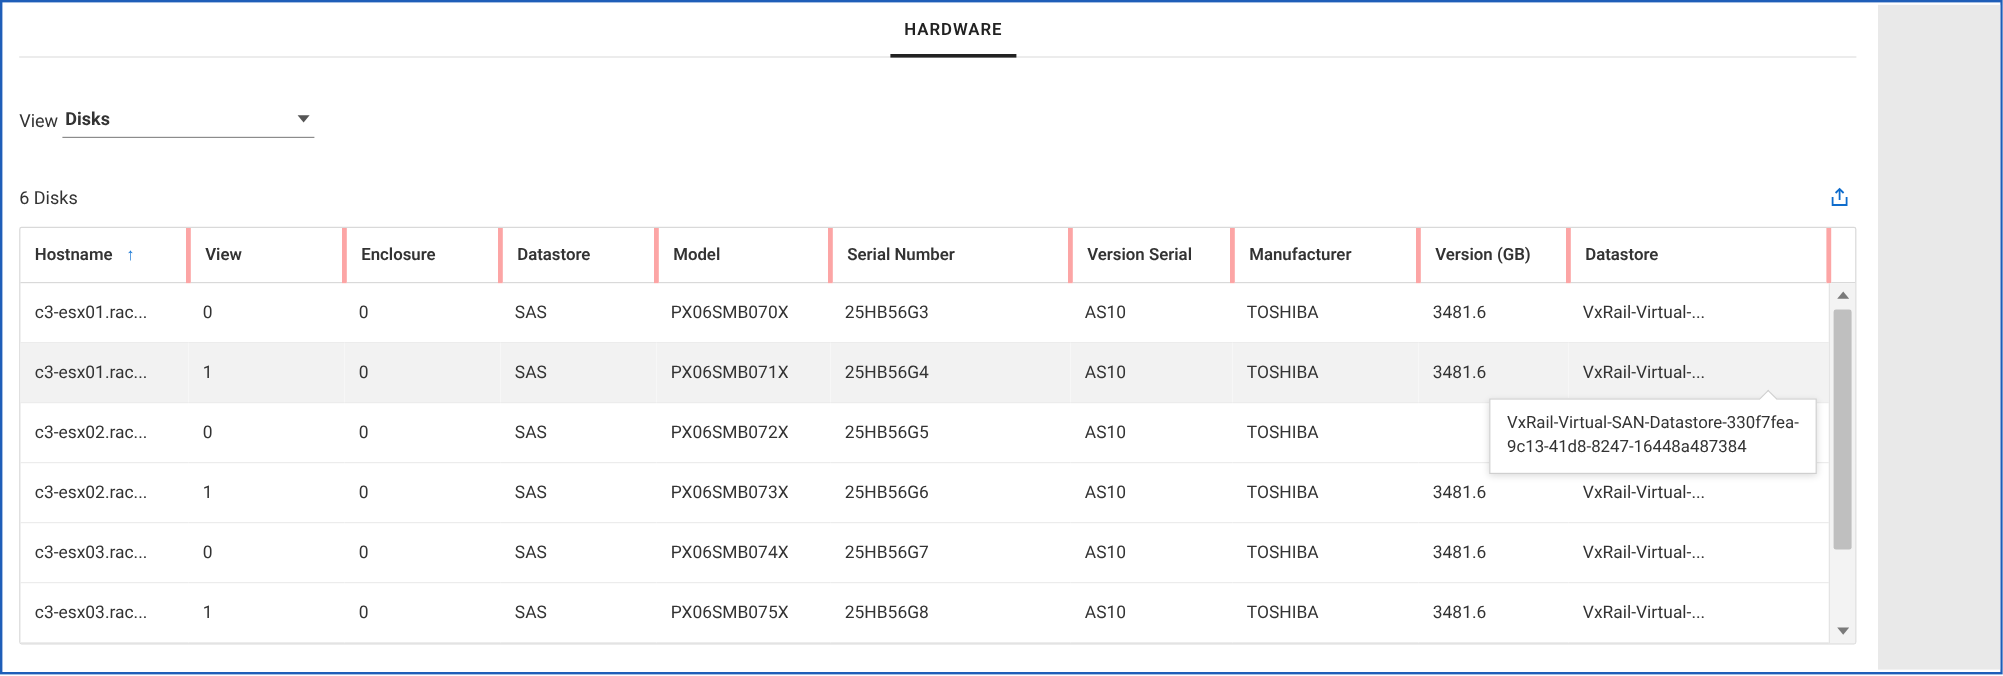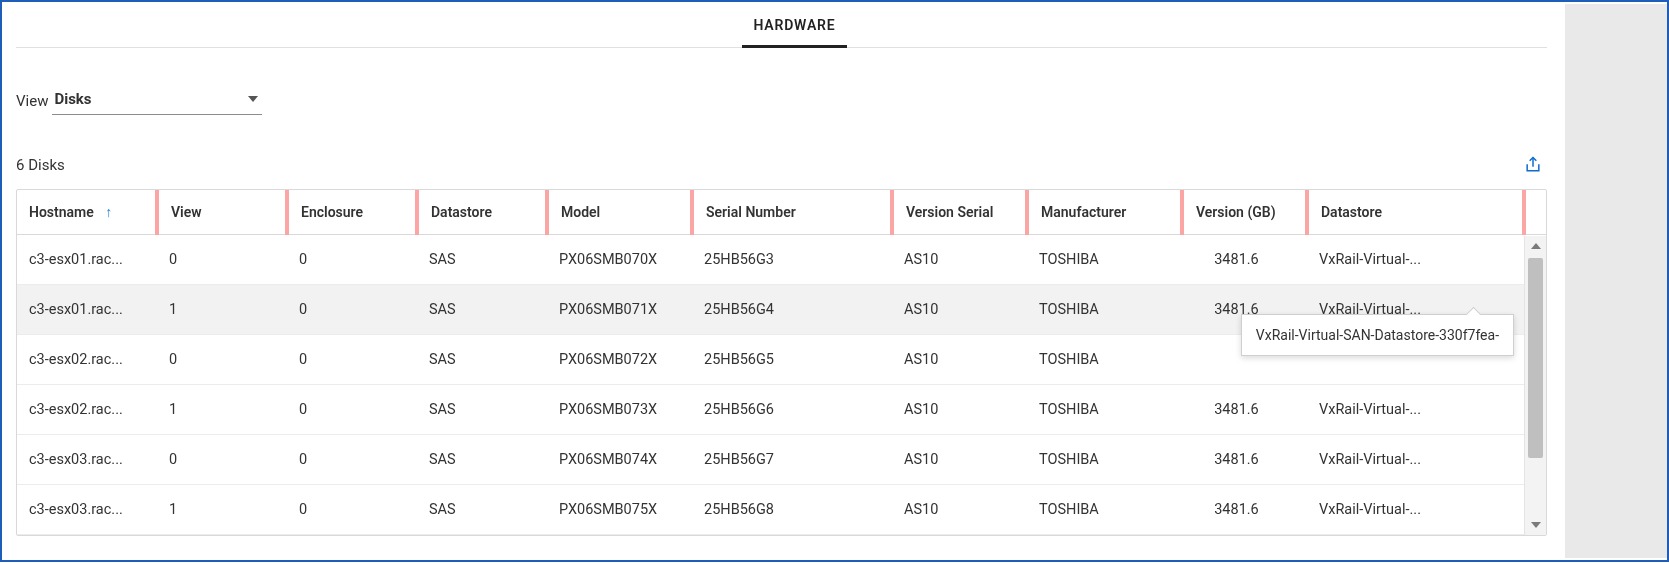--- a/index.html
+++ b/index.html
@@ -30,21 +30,21 @@
   .export-btn svg { width: 20px; height: 20px; stroke: #0e6ccc; fill: none; stroke-width: 1.8; }
 
   
   .table-wrap { margin-top: 14px; border: 1px solid #d9d9d9; border-radius: 2px; position: relative; background: #fff; }
   .tbl { width: 100%; border-collapse: collapse; table-layout: fixed; }
   .tbl thead th { text-align: left; font-size: 14px; font-weight: 600; color: #333; padding: 14px 12px; border-bottom: 1px solid #d9d9d9; border-right: 4px solid #fca5a5; white-space: nowrap; overflow: hidden; text-overflow: ellipsis; }
   .tbl thead th:last-child { border-right: none; }
   .sort-arrow { color: #1f7bd6; font-weight: 600; margin-left: 8px; }
   .tbl tbody td { font-size: 14.5px; color: #333; padding: 16px 12px; border-bottom: 1px solid #ececec; white-space: nowrap; overflow: hidden; text-overflow: ellipsis; }
   .tbl tbody tr.sel td { background: #f2f2f2; }
-  .cap { text-align: center; padding-right: 28px !important; }
+  .cap { text-align: left; padding-right: 28px !important; }
 
   
   .sbcol { width: 22px; position: absolute; top: 46px; right: 0; bottom: 0; background: #f3f3f3; border-left: 1px solid #e4e4e4; }
   .sbcol .up, .sbcol .down { height: 20px; display: flex; align-items: center; justify-content: center; cursor: pointer; }
   .sbcol .up .tri { width: 0; height: 0; border-left: 5px solid transparent; border-right: 5px solid transparent; border-bottom: 6px solid #7a7a7a; }
   .sbcol .down { position: absolute; bottom: 0; left: 0; right: 0; }
   .sbcol .down .tri { width: 0; height: 0; border-left: 5px solid transparent; border-right: 5px solid transparent; border-top: 6px solid #7a7a7a; }
   .sbcol .thumb { position: absolute; left: 3px; right: 3px; top: 22px; height: 200px; background: #bfbfbf; border-radius: 2px; cursor: pointer; }
 
   
@@ -212,19 +212,20 @@
       <div class="sbcol">
         <div class="up">
             <div class="tri"></div>
           </div>
         <div class="thumb"></div>
         <div class="down">
             <div class="tri"></div>
           </div>
       </div>
 
-      <div class="tooltip" style="top:124px; right:32px;">
+      <div class="tooltip" style="top:142px; right:32px;">
         <div>VxRail-Virtual-SAN-Datastore-330f7fea-</div>
+        <div>9c13-41d8-8247-16448a487384</div>
       </div>
     </div>
 
   </div>
 </div>
 
 </body></html>

